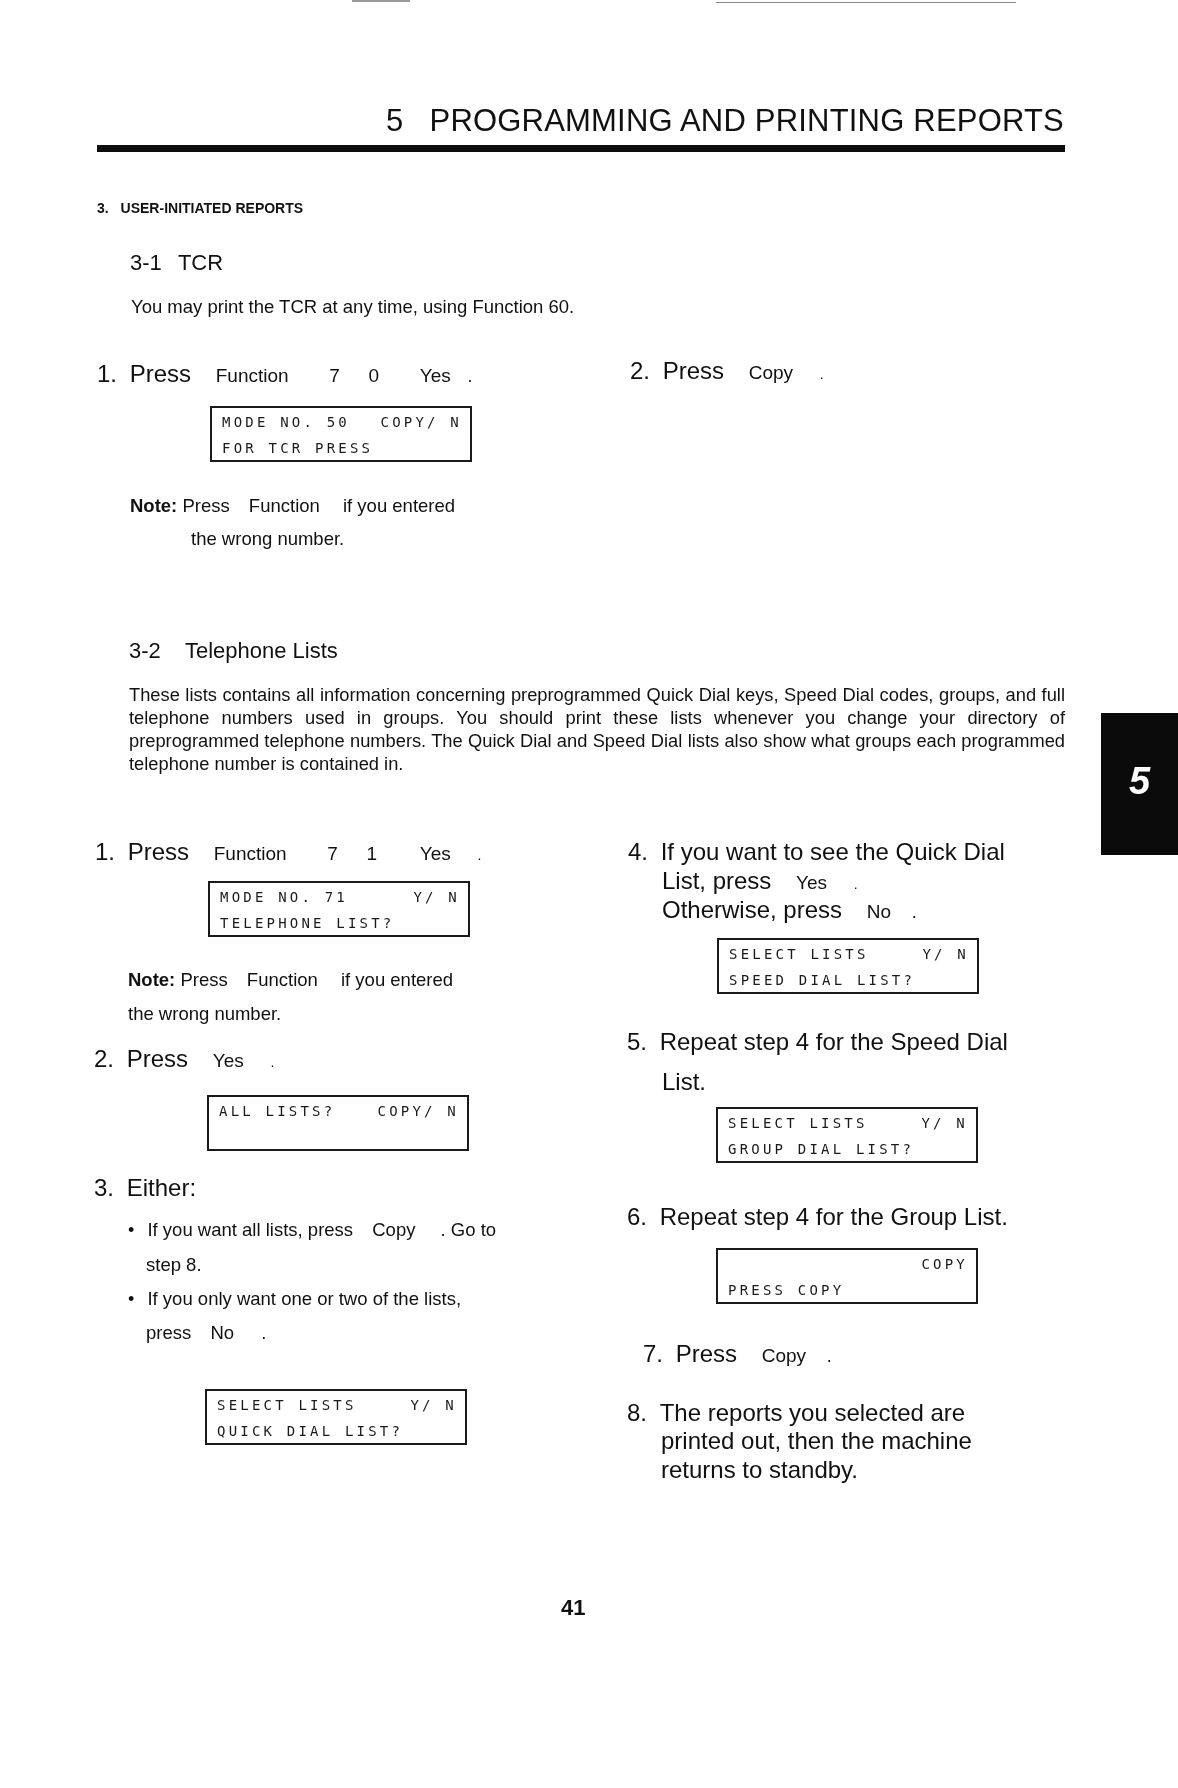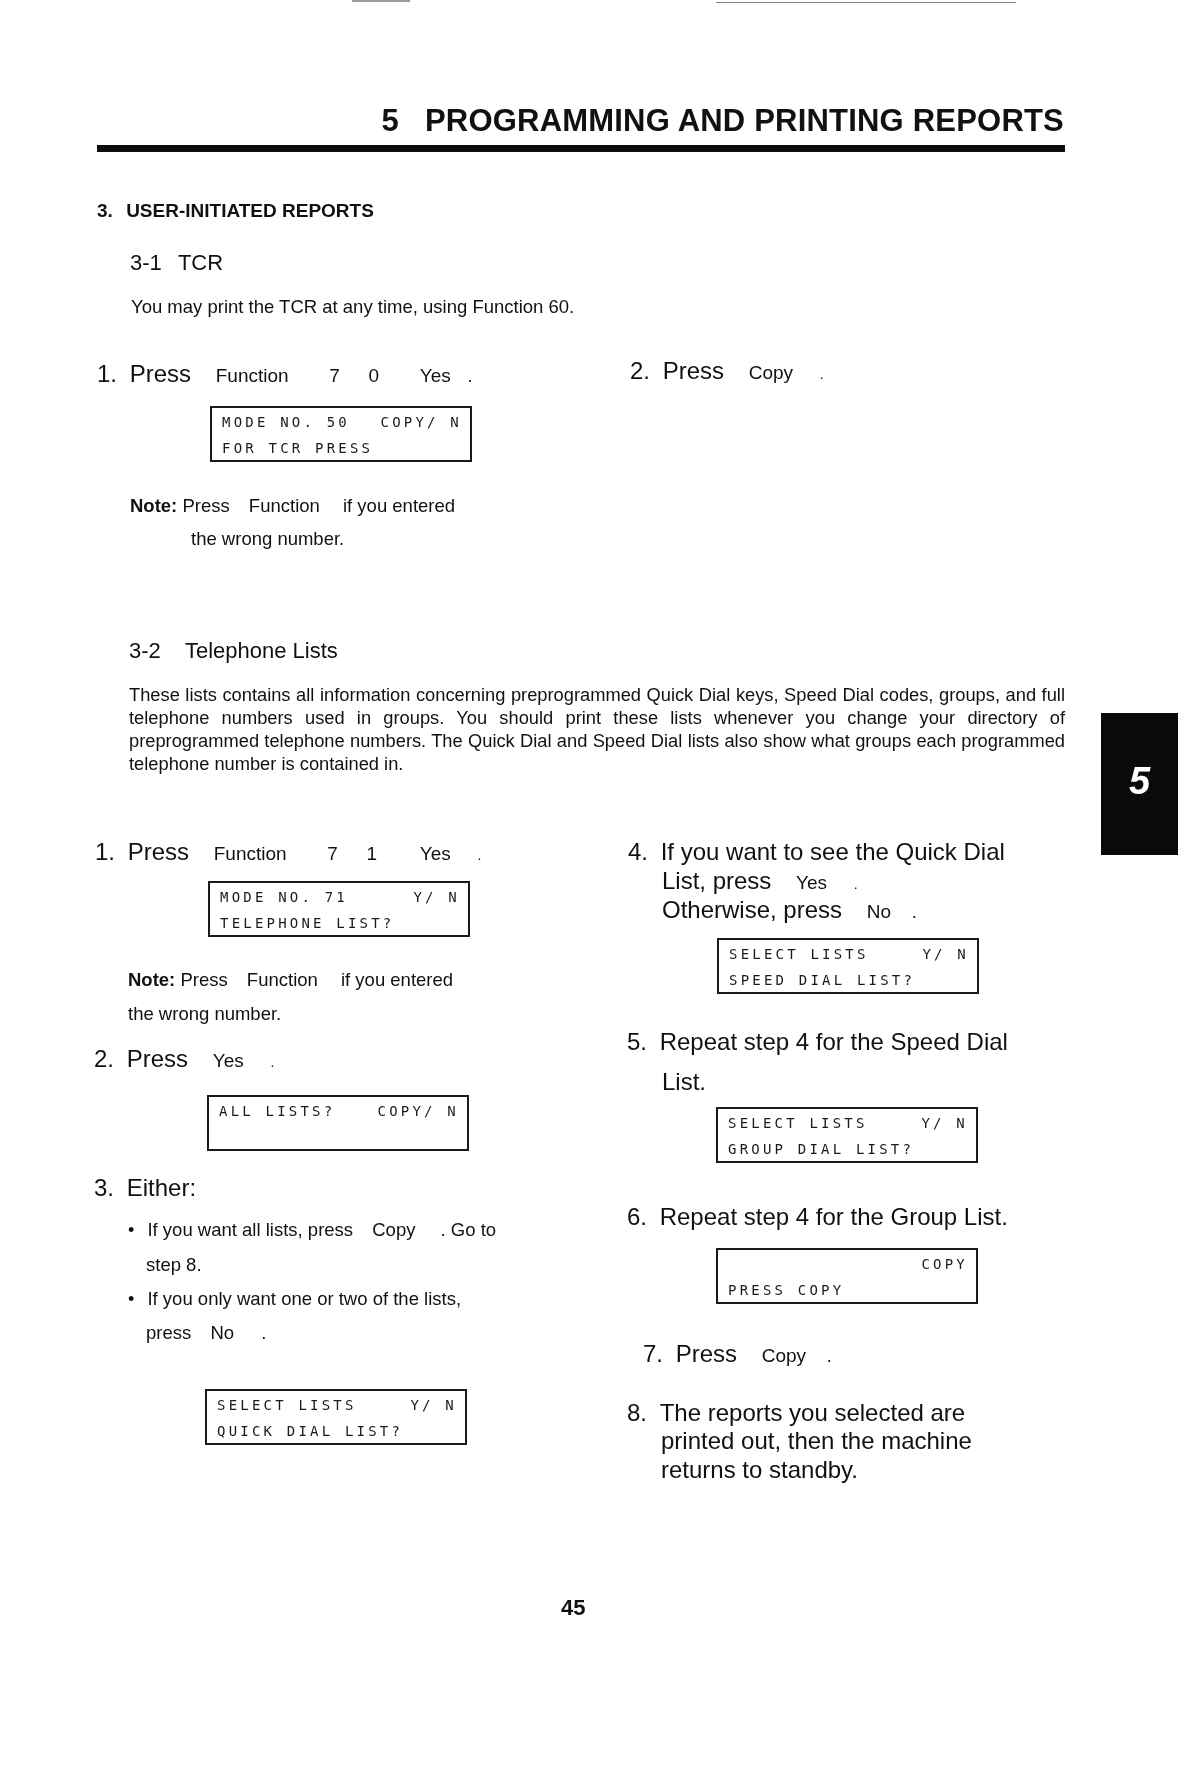--- a/index.html
+++ b/index.html
@@ -6,25 +6,25 @@
   body {
     width: 1178px; height: 1788px; position: relative; overflow: hidden;
     color: #111111;
     font-family: "Liberation Sans", "DejaVu Sans", sans-serif;
   }
   .abs { position: absolute; white-space: nowrap; }
   .scan-top1 { position: absolute; left: 352px; top: 0; width: 58px; height: 2px; background: #9a9a9a; }
   .scan-top2 { position: absolute; left: 716px; top: 2px; width: 300px; height: 1px; background: #8a8a8a; }
   .chapter-title {
     position: absolute; right: 114px; top: 103px;
-    font-size: 31px; font-weight: bold; letter-spacing: 0.2px;
+    font-size: 31px; font-weight: normal; letter-spacing: 0.2px;
   }
   .chapter-title .num { margin-right: 26px; }
   .rule { position: absolute; left: 97px; top: 145px; width: 968px; height: 7px; background: #0d0d0d; }
-  .h-section { font-size: 19px; font-weight: bold; }
+  .h-section { font-size: 14px; font-weight: bold; }
   .h-sub { font-size: 22px; font-weight: normal; }
   .body { font-size: 18.5px; }
   .step { font-size: 24px; }
   .key { font-size: 19px; display: inline-block; margin-left: 18px; }
   .key.tight { margin-left: 22px; }
   .lcd {
     position: absolute; border: 2px solid #1a1a1a; background: #fff;
     font-family: "DejaVu Sans Mono", "Liberation Mono", monospace;
     font-size: 14px; letter-spacing: 3.2px; color: #1a1a1a;
   }
@@ -223,13 +223,13 @@
   <span style="font-size:18px; margin-left:14px;">.</span>
 </div>
 
 <div class="abs step" style="left:627px; top:1398px; line-height:29px;">
   <span>8.</span>
   <span style="margin-left:6px;">The reports you selected are</span>
 </div>
 <div class="abs step" style="left:661px; top:1427px;">printed out, then the machine</div>
 <div class="abs step" style="left:661px; top:1456px;">returns to standby.</div>
 
-<div class="page-number">45</div>
+<div class="page-number">41</div>
 
 </body></html>

